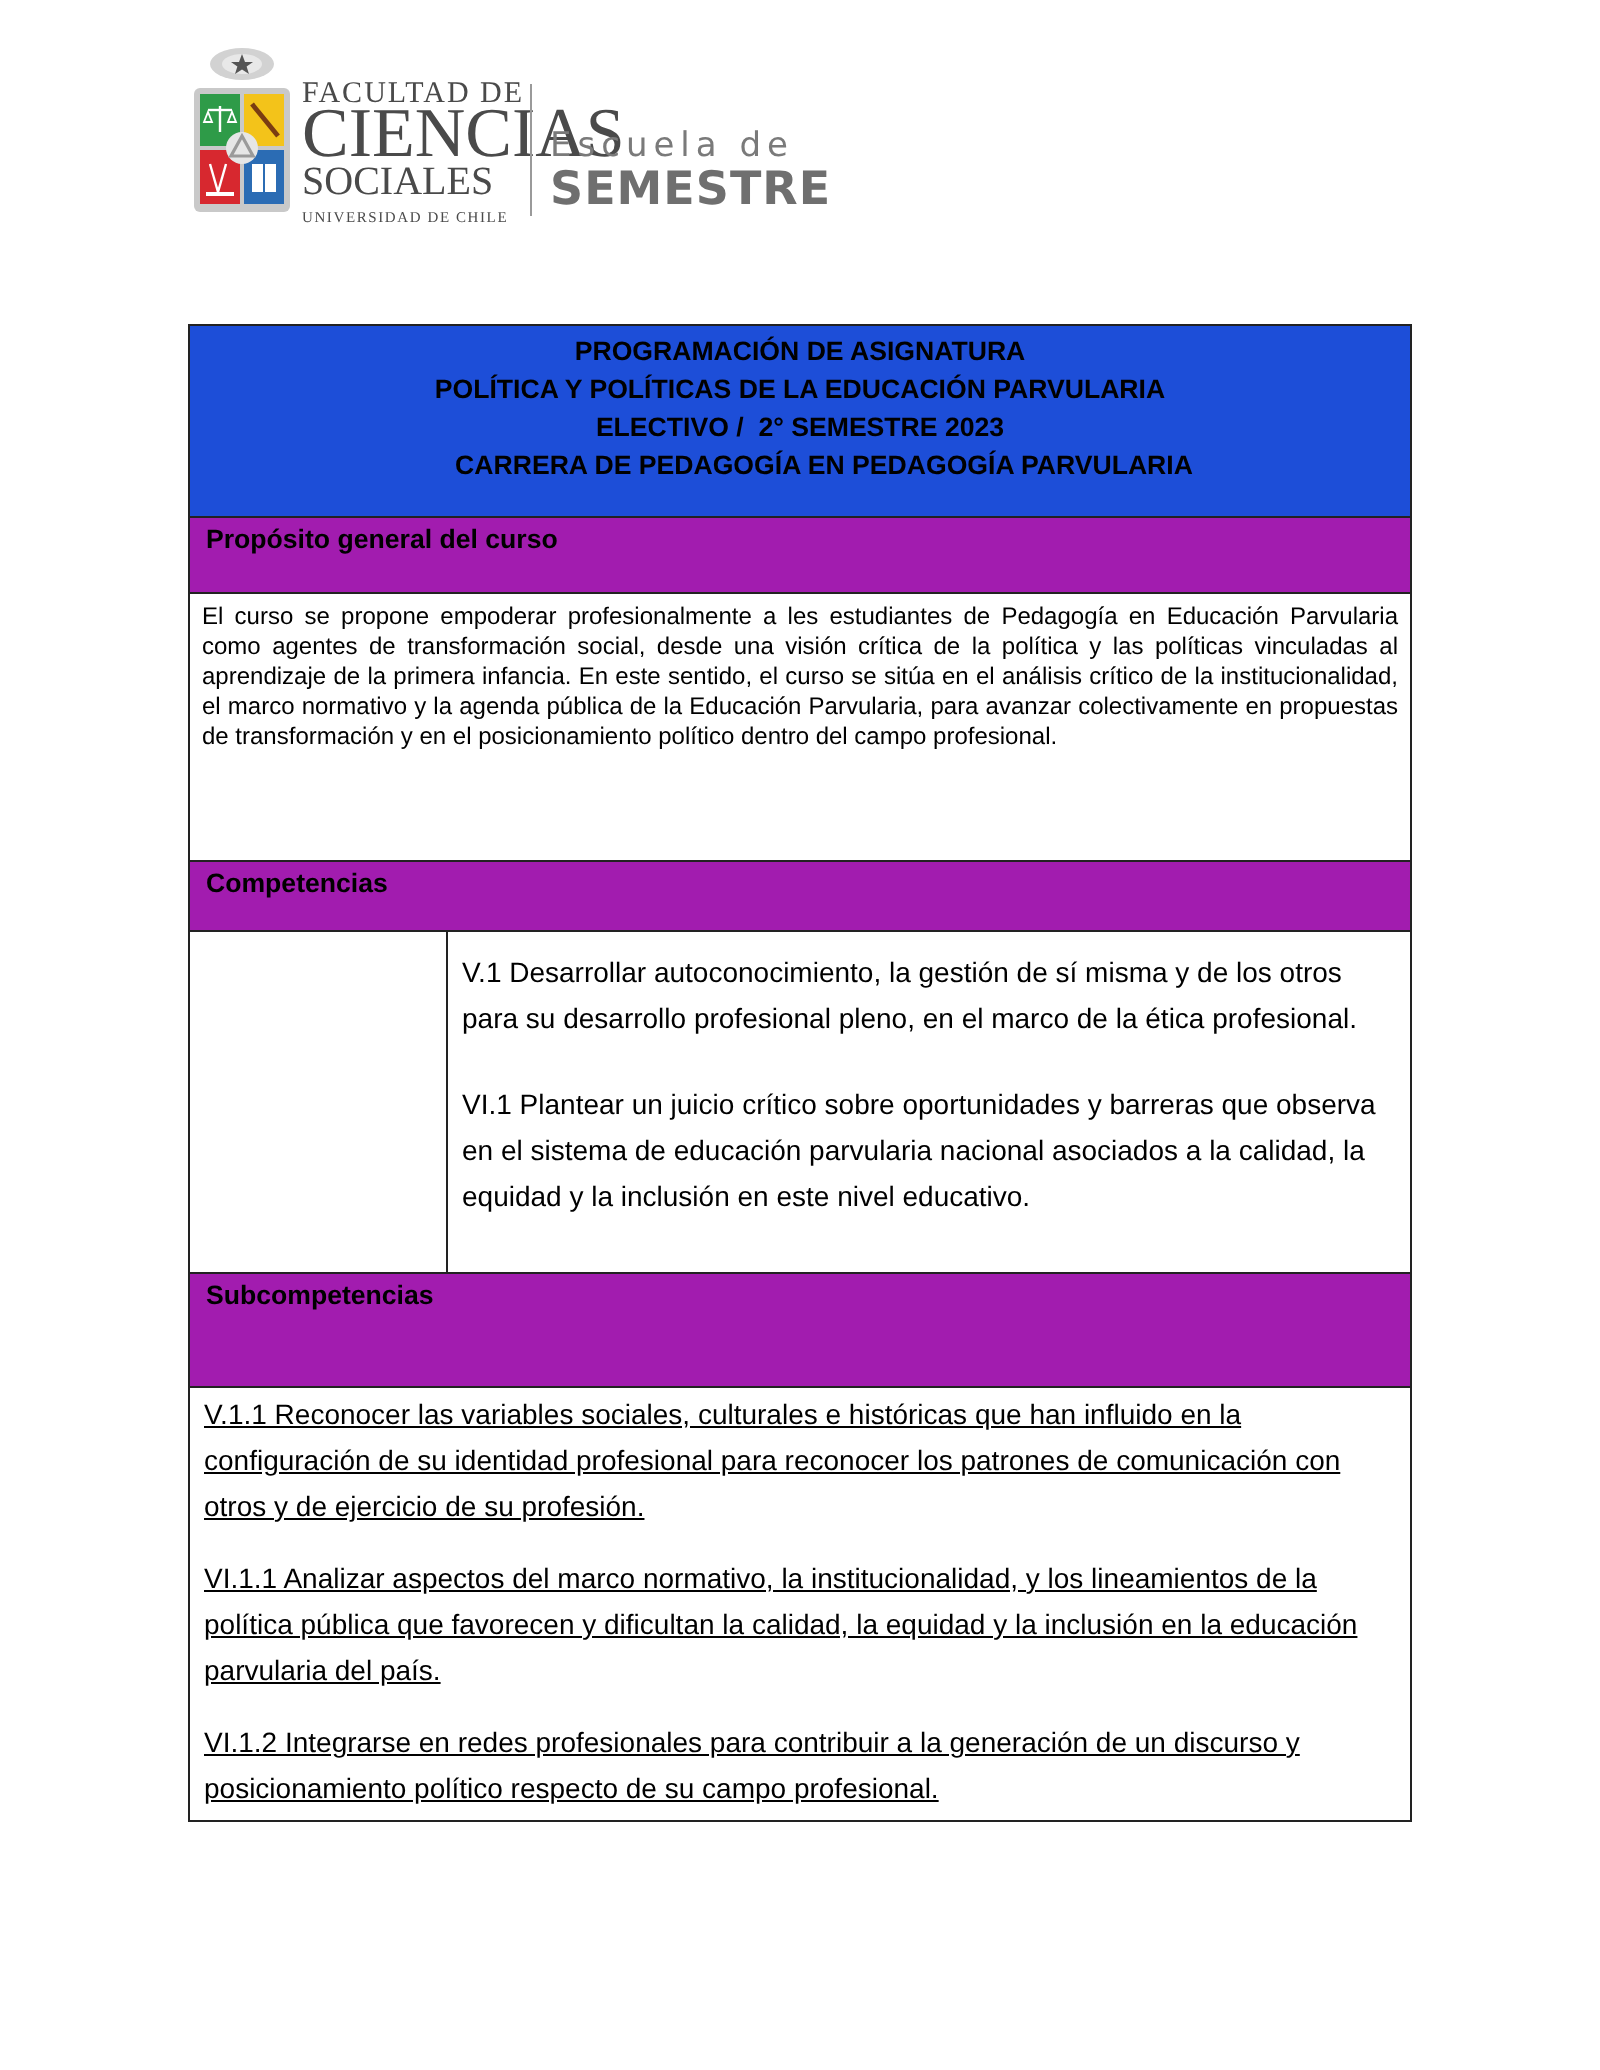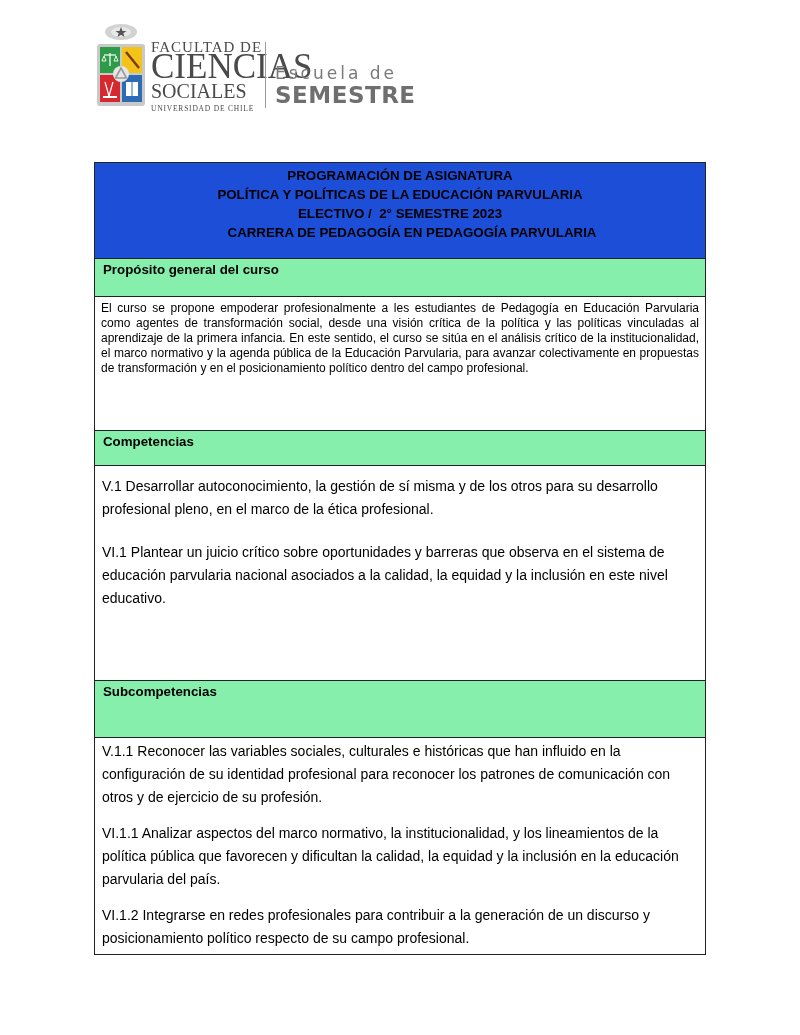--- a/index.html
+++ b/index.html
@@ -15,29 +15,29 @@
   .fac-line3 { font-size:20px; line-height:24px; white-space:nowrap; }
   .fac-line4 { font-size:7.5px; letter-spacing:0.8px; line-height:10px; white-space:nowrap; margin-top:1px; }
   .logo-divider { position:absolute; left:172px; top:20px; width:1px; height:66px; background:#9a9a9a; }
   .escuela { position:absolute; left:182px; top:41px; color:#7a7a7a; }
   .escuela-1 { font-family:"DejaVu Sans",sans-serif; font-size:17px; letter-spacing:3px; line-height:20px; white-space:nowrap; }
   .escuela-2 { font-family:"DejaVu Sans",sans-serif; font-weight:bold; font-size:23px; letter-spacing:0.5px; line-height:24px; white-space:nowrap; color:#6f6f6f; }
 
   
   .doc-table { position:absolute; left:94px; top:162px; width:612px; border:1.5px solid #222; box-sizing:border-box; }
   .row { border-bottom:1px solid #222; box-sizing:border-box; }
-  .row:last-child { border-bottom:none; }
+  .row:last-child { border-bottom:none;text-decoration:underline; }
   .title-row { background:#1d4ed8; height:96px; text-align:center; font-weight:bold; font-size:13.3px; line-height:19px; padding-top:3px; box-sizing:border-box; font-family:"Liberation Sans Narrow","Liberation Sans",sans-serif; }
   .title-row div { white-space:nowrap; }
   .t3 { padding-left:0; }
   .t4 { padding-left:24px; }
-  .sec-head { background:#86efac; font-weight:bold; font-size:13.3px; padding:3px 8px 0 8px; box-sizing:border-box; }
+  .sec-head { background:#a21caf; font-weight:bold; font-size:13.3px; padding:3px 8px 0 8px; box-sizing:border-box; }
   .body-cell { font-size:12px; line-height:15px; padding:3px 6px 0 6px; box-sizing:border-box; }
   .justify { text-align:justify; text-align-last:left; }
-  .comp-row { display:flex; height:215px;flex-direction:column; }
+  .comp-row { display:flex; height:171px; }
   .comp-left { width:129px; border-right:1px solid #222; box-sizing:border-box; }
   .comp-right { flex:1; padding:9px 8px 0 7px; font-size:14px; line-height:23px; }
   .comp-right p { margin:0 0 20px 0; }
   .sub-body { padding:2px 8px 0 7px; font-size:14px; line-height:23px; }
   .sub-body p { margin:0 0 13px 0; }
 </style>
 </head>
 <body>
 
 <div class="logo">

